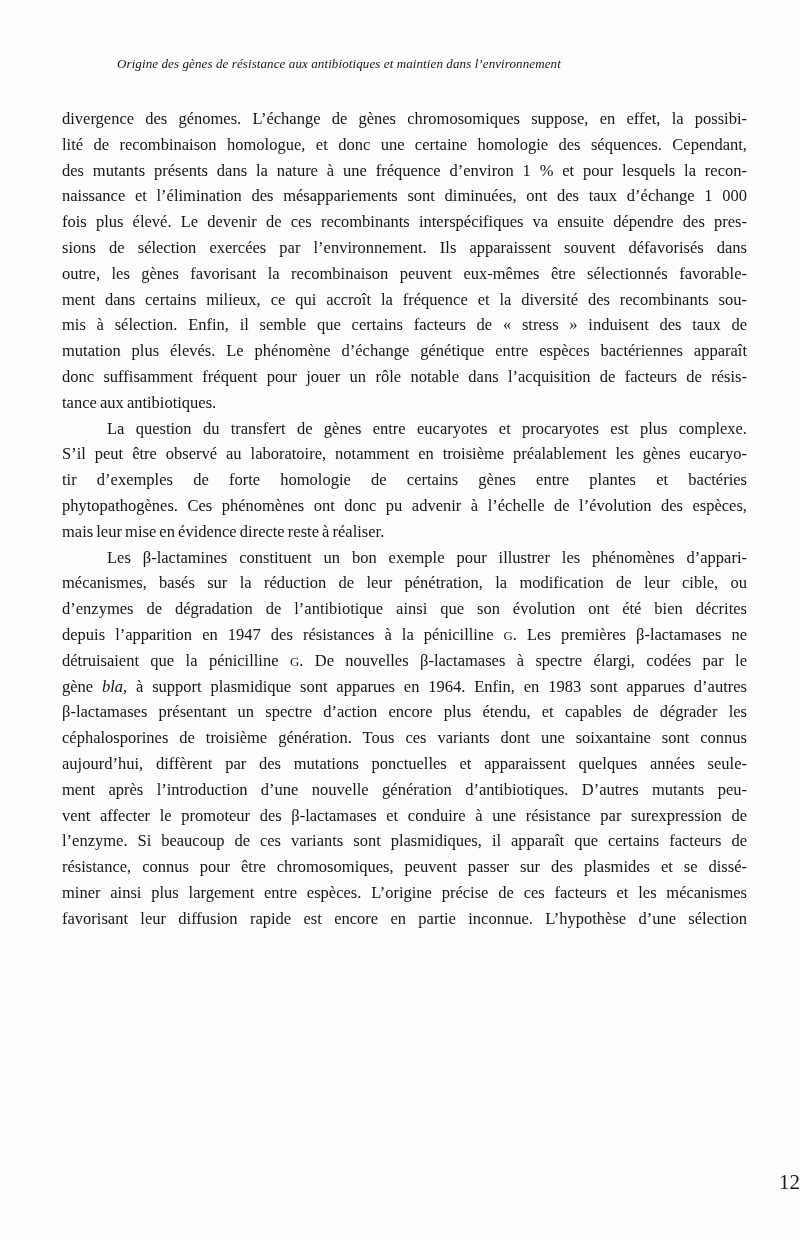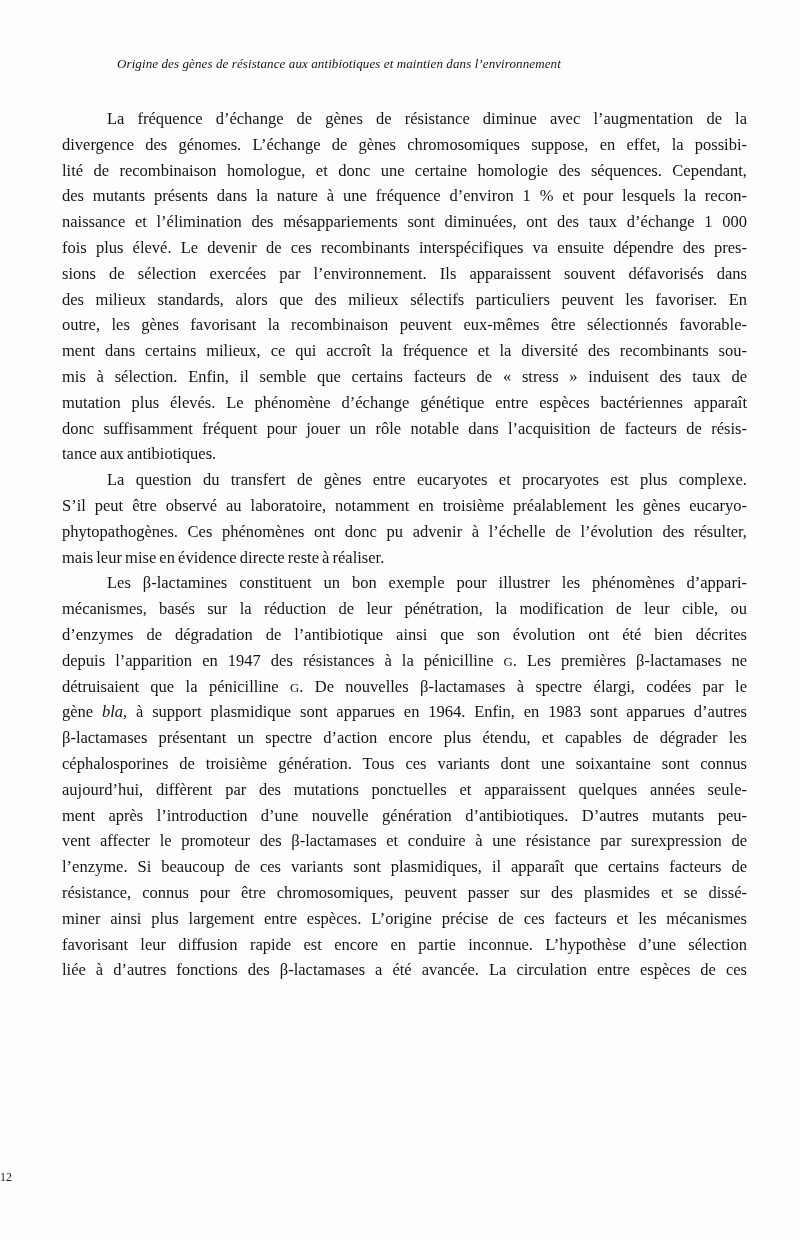--- a/index.html
+++ b/index.html
@@ -48,67 +48,65 @@
   .line.last  { text-align-last: left; }
 
   
   .sc { font-size: 0.78em; }
 
   .page-number {
     position: absolute;
     left: 0;
     right: 0;
     top: 1170px;
-    text-align: left;
-    font-size: 12px;
+    text-align: right;
+    font-size: 21px;
   }
 </style>
 </head>
 <body>
 
 <div class="page">
   <div class="running-header">Origine des gènes de résistance aux antibiotiques et maintien dans l’environnement</div>
 
   <main class="body-text" id="body-text">
       <div class="paragraph">
-        <div class="line first">La fréquence d’échange de gènes de résistance diminue avec l’augmentation de la</div>
         <div class="line">divergence des génomes. L’échange de gènes chromosomiques suppose, en effet, la possibi-</div>
         <div class="line">lité de recombinaison homologue, et donc une certaine homologie des séquences. Cependant,</div>
         <div class="line">des mutants présents dans la nature à une fréquence d’environ 1 % et pour lesquels la recon-</div>
         <div class="line">naissance et l’élimination des mésappariements sont diminuées, ont des taux d’échange 1 000</div>
         <div class="line">fois plus élevé. Le devenir de ces recombinants interspécifiques va ensuite dépendre des pres-</div>
         <div class="line">sions de sélection exercées par l’environnement. Ils apparaissent souvent défavorisés dans</div>
-        <div class="line">des milieux standards, alors que des milieux sélectifs particuliers peuvent les favoriser. En</div>
         <div class="line">outre, les gènes favorisant la recombinaison peuvent eux-mêmes être sélectionnés favorable-</div>
         <div class="line">ment dans certains milieux, ce qui accroît la fréquence et la diversité des recombinants sou-</div>
         <div class="line">mis à sélection. Enfin, il semble que certains facteurs de « stress » induisent des taux de</div>
         <div class="line">mutation plus élevés. Le phénomène d’échange génétique entre espèces bactériennes apparaît</div>
         <div class="line">donc suffisamment fréquent pour jouer un rôle notable dans l’acquisition de facteurs de résis-</div>
         <div class="line last">tance aux antibiotiques.</div>
       </div>
       <div class="paragraph">
         <div class="line first">La question du transfert de gènes entre eucaryotes et procaryotes est plus complexe.</div>
         <div class="line">S’il peut être observé au laboratoire, notamment en troisième préalablement les gènes eucaryo-</div>
-        <div class="line">phytopathogènes. Ces phénomènes ont donc pu advenir à l’échelle de l’évolution des résulter,</div>
+        <div class="line">tir d’exemples de forte homologie de certains gènes entre plantes et bactéries</div>
+        <div class="line">phytopathogènes. Ces phénomènes ont donc pu advenir à l’échelle de l’évolution des espèces,</div>
         <div class="line last">mais leur mise en évidence directe reste à réaliser.</div>
       </div>
       <div class="paragraph">
         <div class="line first">Les β-lactamines constituent un bon exemple pour illustrer les phénomènes d’appari-</div>
         <div class="line">mécanismes, basés sur la réduction de leur pénétration, la modification de leur cible, ou</div>
         <div class="line">d’enzymes de dégradation de l’antibiotique ainsi que son évolution ont été bien décrites</div>
         <div class="line">depuis l’apparition en 1947 des résistances à la pénicilline <span class="sc">G</span>. Les premières β-lactamases ne</div>
         <div class="line">détruisaient que la pénicilline <span class="sc">G</span>. De nouvelles β-lactamases à spectre élargi, codées par le</div>
         <div class="line">gène <i>bla</i>, à support plasmidique sont apparues en 1964. Enfin, en 1983 sont apparues d’autres</div>
         <div class="line">β-lactamases présentant un spectre d’action encore plus étendu, et capables de dégrader les</div>
         <div class="line">céphalosporines de troisième génération. Tous ces variants dont une soixantaine sont connus</div>
         <div class="line">aujourd’hui, diffèrent par des mutations ponctuelles et apparaissent quelques années seule-</div>
         <div class="line">ment après l’introduction d’une nouvelle génération d’antibiotiques. D’autres mutants peu-</div>
         <div class="line">vent affecter le promoteur des β-lactamases et conduire à une résistance par surexpression de</div>
         <div class="line">l’enzyme. Si beaucoup de ces variants sont plasmidiques, il apparaît que certains facteurs de</div>
         <div class="line">résistance, connus pour être chromosomiques, peuvent passer sur des plasmides et se dissé-</div>
         <div class="line">miner ainsi plus largement entre espèces. L’origine précise de ces facteurs et les mécanismes</div>
         <div class="line">favorisant leur diffusion rapide est encore en partie inconnue. L’hypothèse d’une sélection</div>
-        <div class="line">liée à d’autres fonctions des β-lactamases a été avancée. La circulation entre espèces de ces</div>
       </div>
     </main>
 
   <div class="page-number">12</div>
 </div>
 
 </body></html>

